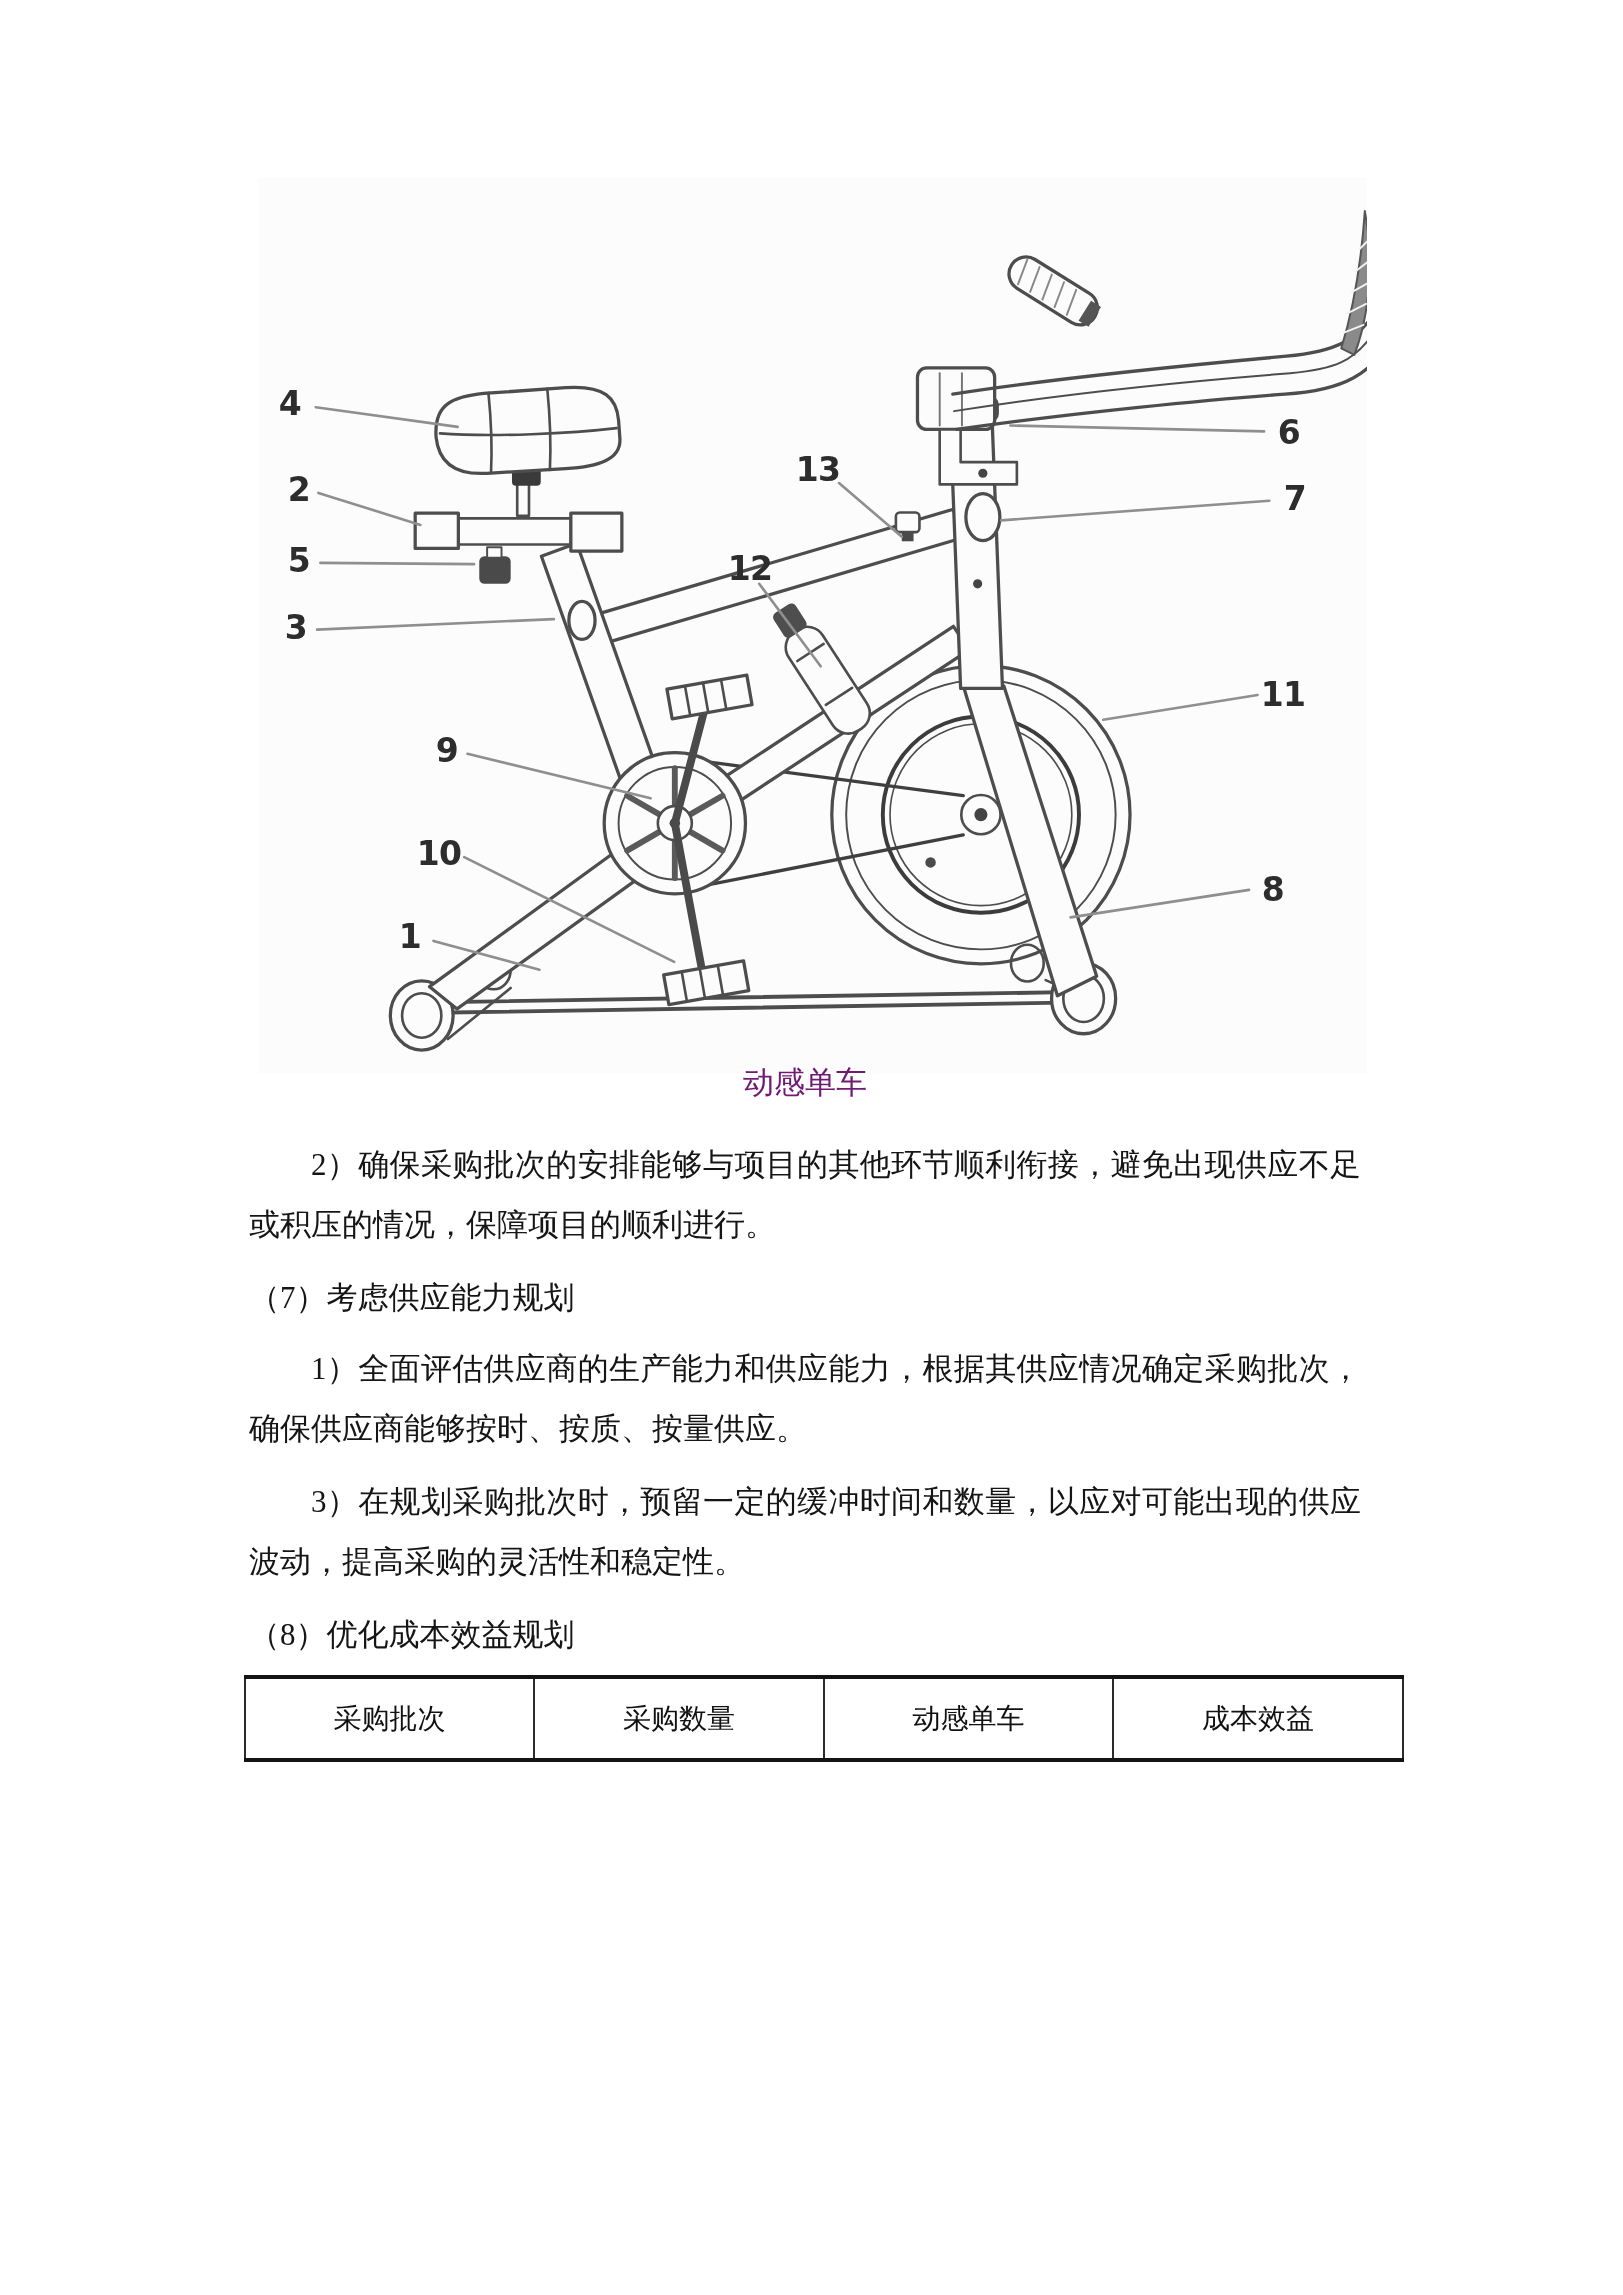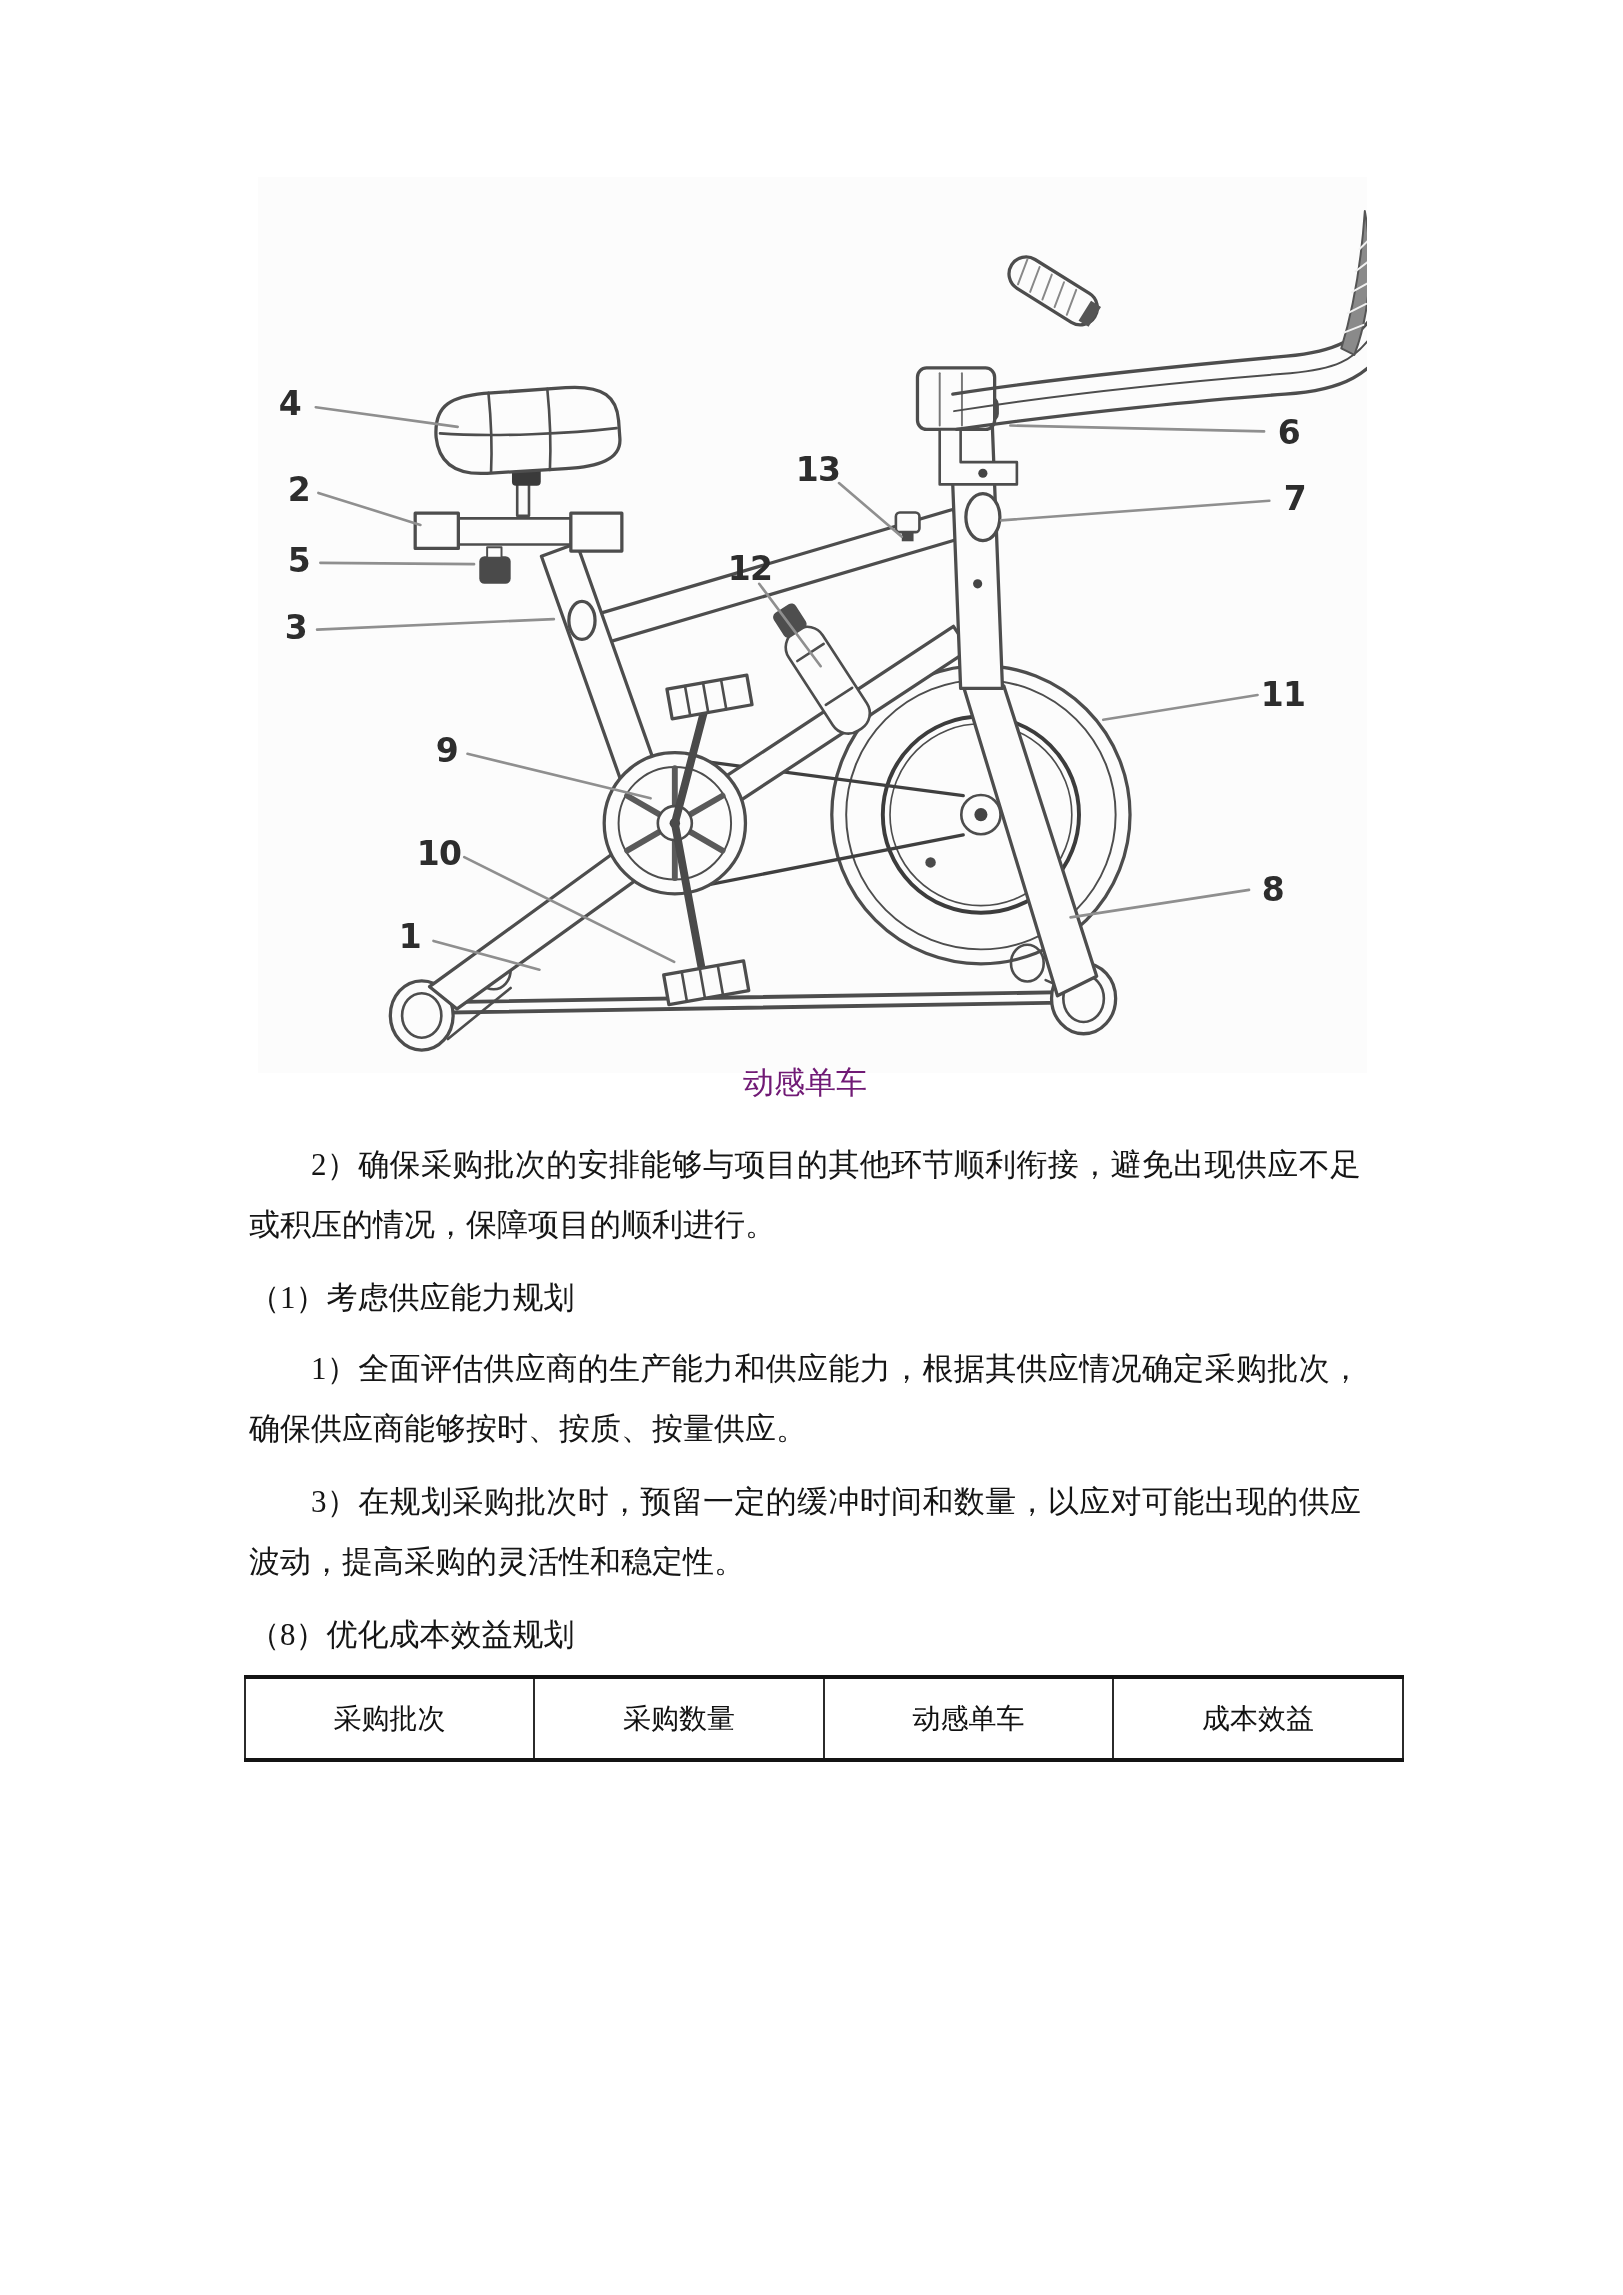--- a/index.html
+++ b/index.html
@@ -214,21 +214,21 @@
     <span class="fig-label" style="left:181px;top:676px">10</span>
     <span class="fig-label" style="left:1025px;top:517px">11</span>
     <span class="fig-label" style="left:492px;top:391px">12</span>
     <span class="fig-label" style="left:560px;top:292px">13</span>
   </div>
 
   <div class="caption">动感单车</div>
 
   <div class="textcol">
     <p class="para">2）确保采购批次的安排能够与项目的其他环节顺利衔接，避免出现供应不足或积压的情况，保障项目的顺利进行。</p>
-    <p class="heading">（1）考虑供应能力规划</p>
+    <p class="heading">（7）考虑供应能力规划</p>
     <p class="para">1）全面评估供应商的生产能力和供应能力，根据其供应情况确定采购批次，确保供应商能够按时、按质、按量供应。</p>
     <p class="para">3）在规划采购批次时，预留一定的缓冲时间和数量，以应对可能出现的供应波动，提高采购的灵活性和稳定性。</p>
     <p class="heading">（8）优化成本效益规划</p>
 
     <table class="cost">
       <tbody>
           <tr>
         <th>采购批次</th>
         <th>采购数量</th>
         <th>动感单车</th>

